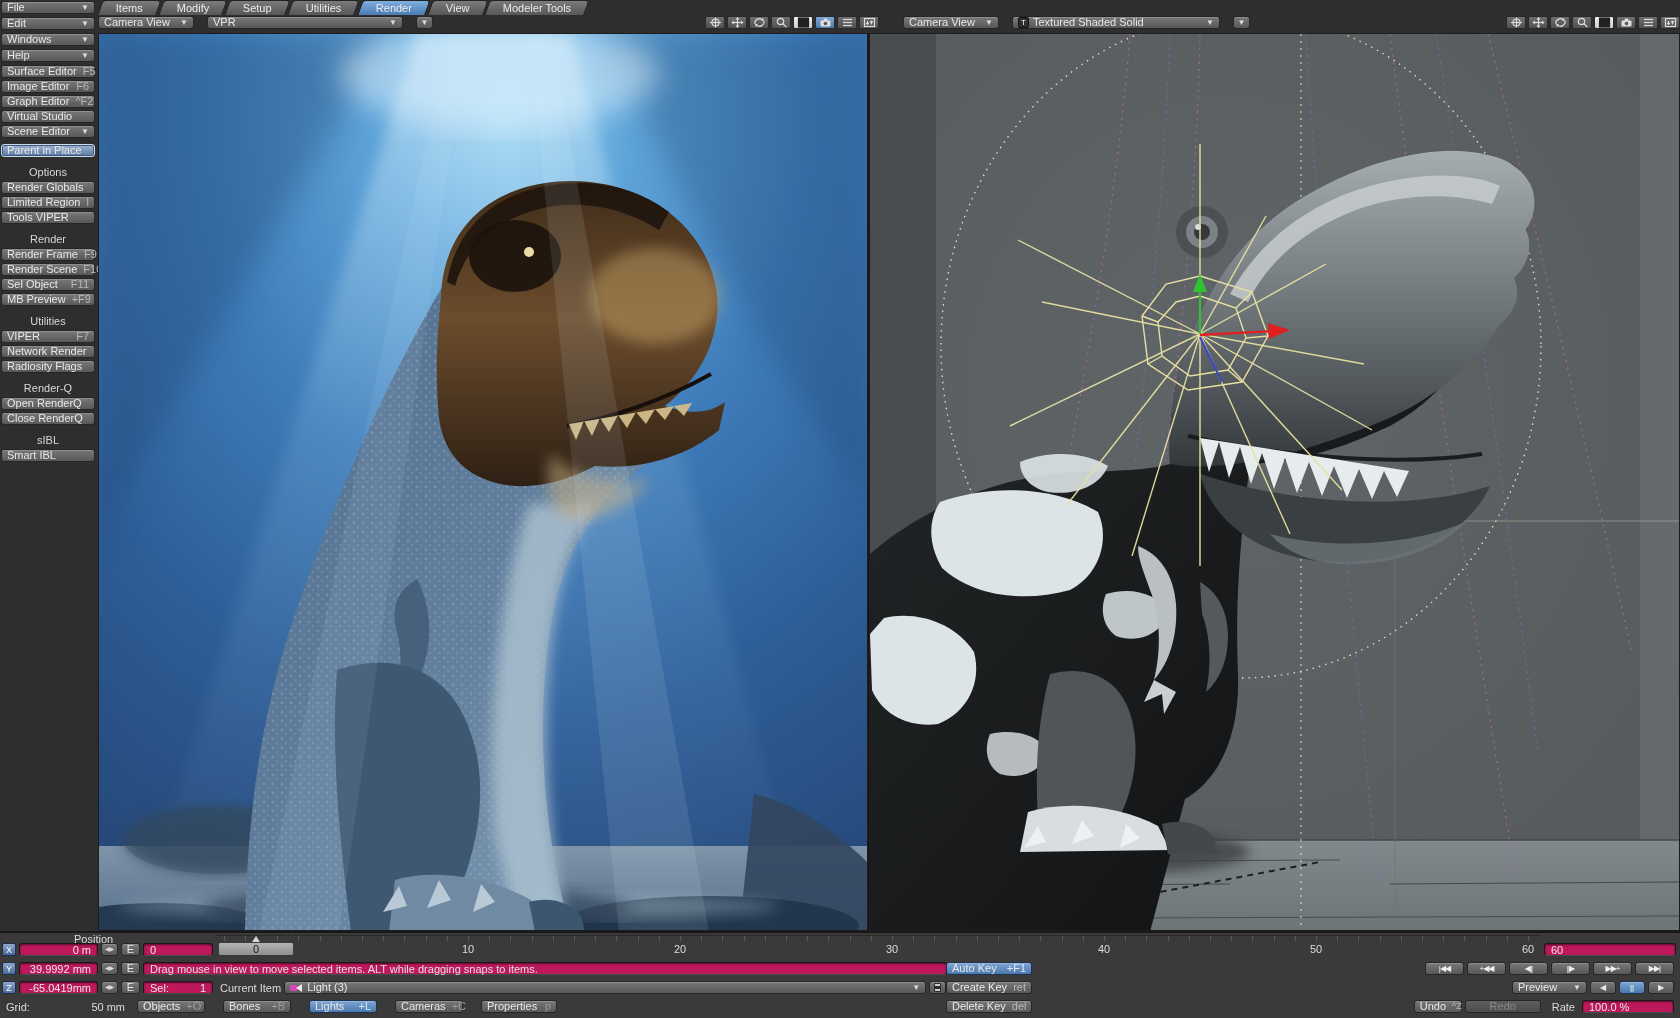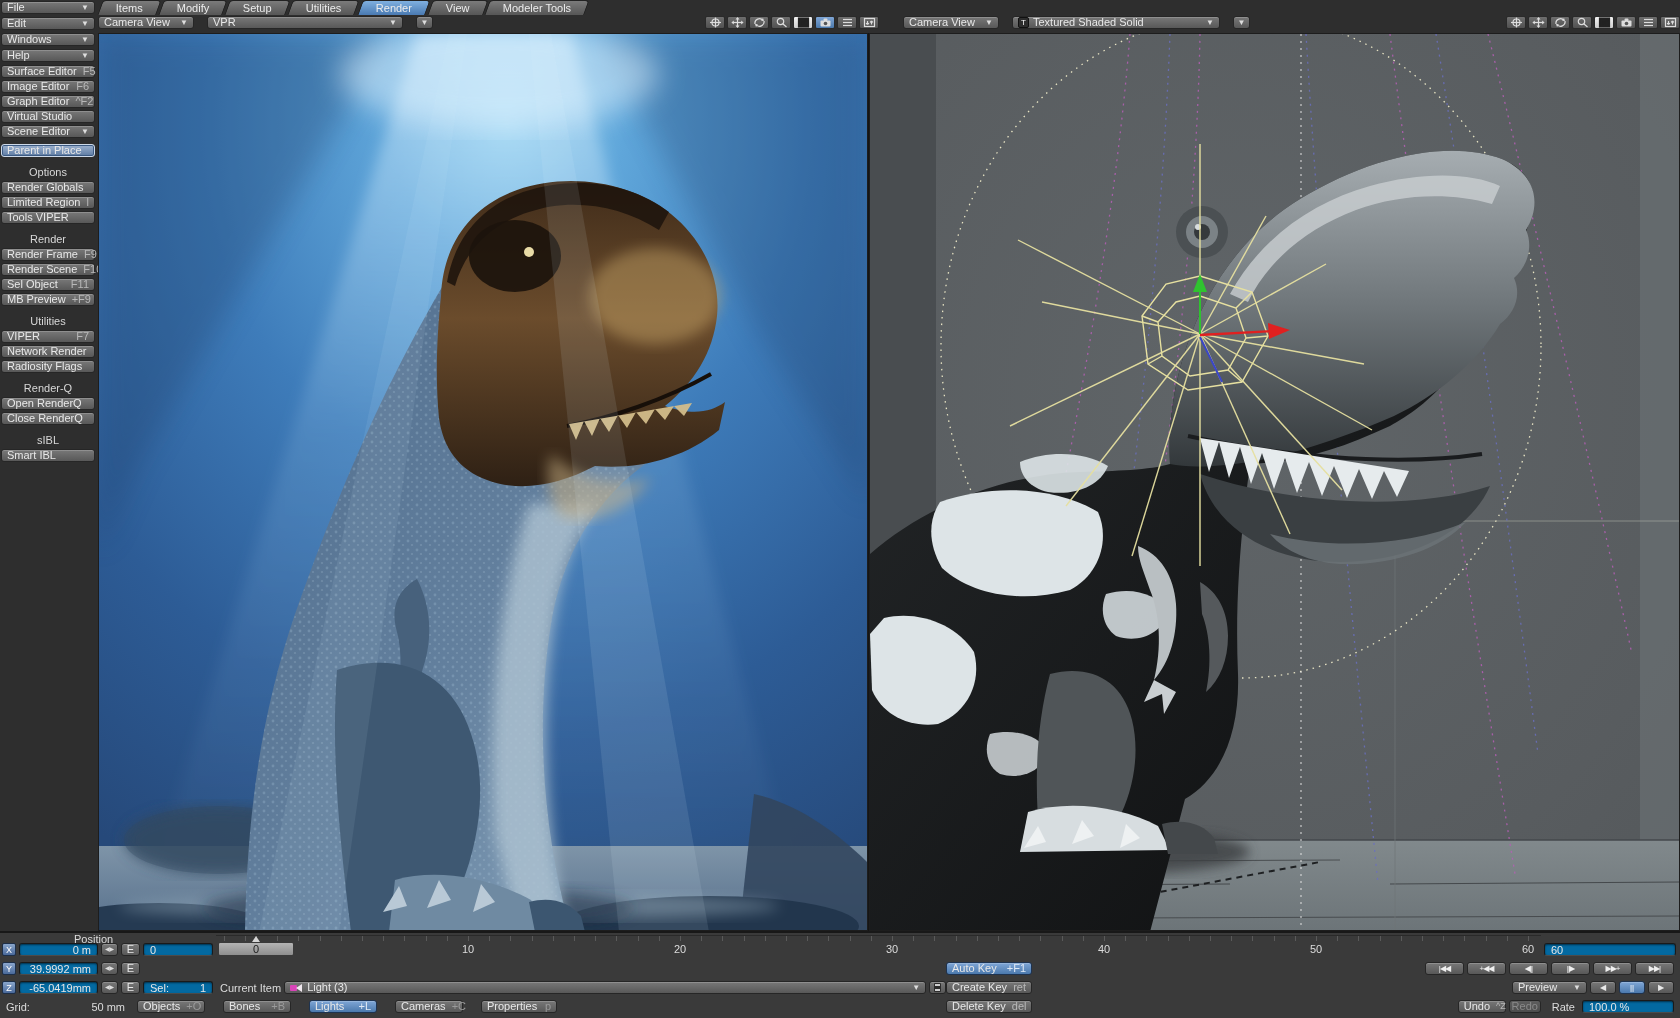--- a/index.html
+++ b/index.html
@@ -14,21 +14,21 @@
     background:linear-gradient(#787878,#585858);
     border:1px solid #262626; border-radius:3px;
     color:#e8e8e8; height:13px; display:flex; align-items:center;
     padding:0 5px; white-space:nowrap; box-shadow:inset 0 1px 0 rgba(255,255,255,.18);
     font-size:11px; line-height:11px;
   }
   .btn .sc { margin-left:auto; color:#b8b8b8; padding-left:6px; }
   .btn .arr { margin-left:auto; font-size:8px; color:#ddd; }
   .btn.blue { background:linear-gradient(#7fa6d6,#4b79ad); border-color:#1e3document least0; border-color:#1e3350; }
   .field {
-    background:#0369a1; border:1px solid #1a1a1a; border-bottom-color:#4b4b4b;
+    background:#be185d; border:1px solid #1a1a1a; border-bottom-color:#4b4b4b;
     border-radius:3px; height:13px; display:flex; align-items:center;
     color:#e6e6e6; padding:0 6px; box-shadow:inset 0 1px 2px rgba(0,0,0,.55);
   }
   
   #leftcol { position:absolute; left:0; top:0; width:96px; height:100%; padding:1px 1px 0 1px; }
   #leftcol .menu-btn { margin-bottom:3px; height:13px; }
   .sbtn { margin-bottom:2px; }
   .sheader { text-align:center; color:#d8d8d8; height:12px; margin:9px 0 3px 0; }
   .sbtn.selected {
     background:linear-gradient(#9db2cf,#5d7ba3); border:1px solid #cdd9e8;
@@ -625,20 +625,21 @@
         <div class="num" style="left: 1312px;">60</div>
       </div>
     <div class="field" id="endframe">60</div>
   </div>
 
   <div class="brow">
     <div class="chip">Y</div>
     <div class="field valfield">39.9992 mm</div>
     <div class="btn stepper">◀▶</div>
     <div class="btn ebtn">E</div>
+    <div class="field" id="info-field">Drag mouse in view to move selected items. ALT while dragging snaps to items.</div>
     <div class="btn blue abs946">
       <span>Auto Key</span>
       <span class="sc" style="color:#dfe9f5">+F1</span>
     </div>
     <div class="rightcluster" id="transport">
         <div class="btn tbtn">|◀◀</div>
         <div class="btn tbtn">+◀◀</div>
         <div class="btn tbtn">◀||</div>
         <div class="btn tbtn">||▶</div>
         <div class="btn tbtn">▶▶+</div>
@@ -708,18 +709,18 @@
       </div>
     <div class="btn abs946">
       <span>Delete Key</span>
       <span class="sc">del</span>
     </div>
     <div class="rightcluster">
       <div class="btn" style="width:48px">
         <span>Undo</span>
         <span class="sc" style="font-size:9px">^Z</span>
       </div>
-      <div class="btn disabled" style="width:32px;justify-content:center">Redo</div>
+      <div class="btn disabled" style="width:76px;justify-content:center">Redo</div>
       <div class="plain" style="margin:0 4px 0 8px">Rate</div>
       <div class="field" id="rate-field">100.0 %</div>
     </div>
   </div>
 </div>
 
 </body></html>

